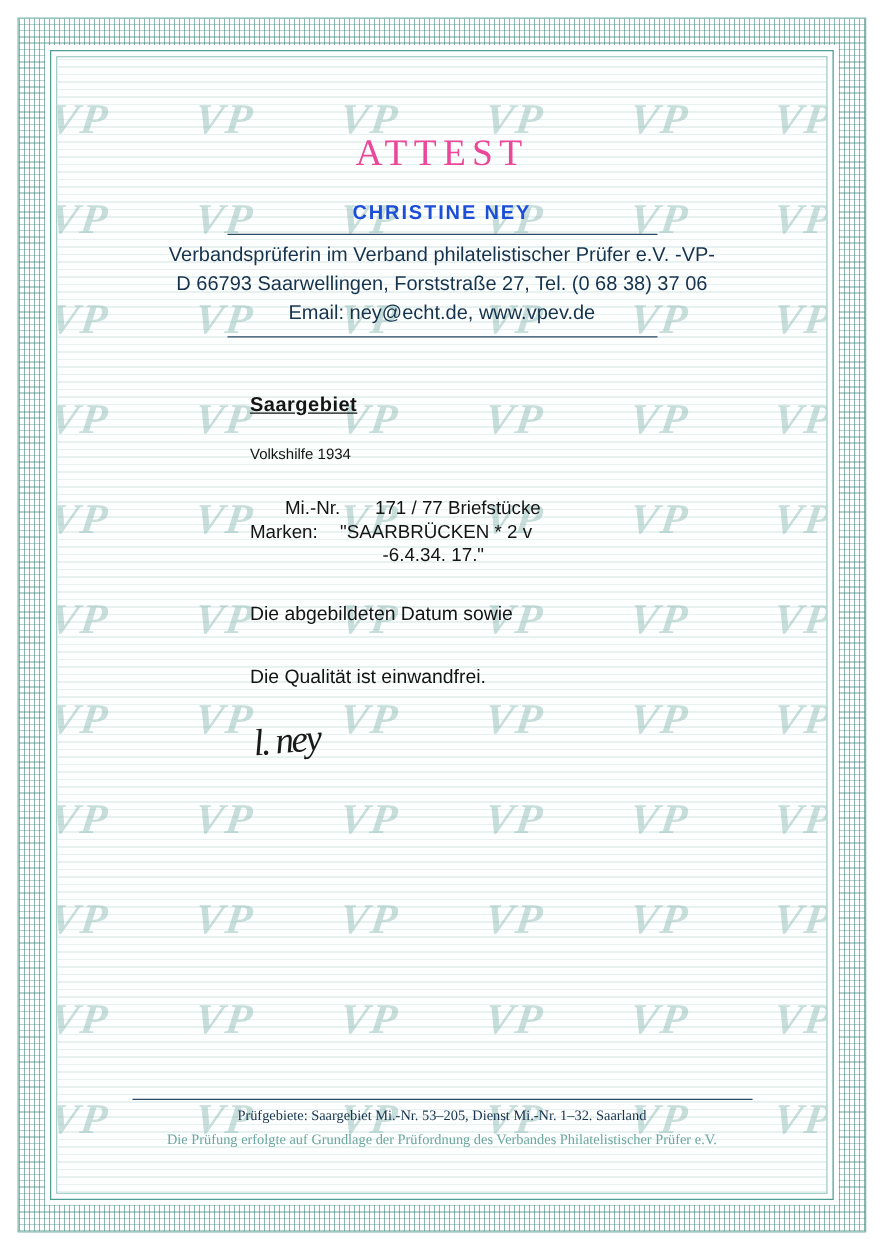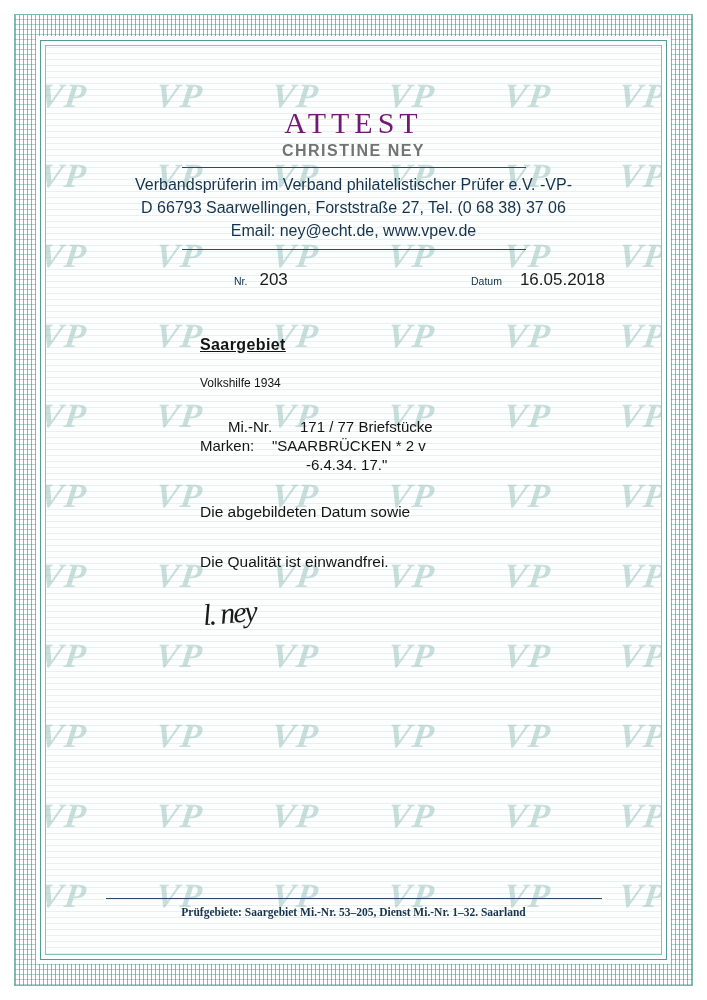--- a/index.html
+++ b/index.html
@@ -115,31 +115,31 @@
     top: 44px;
     right: 44px;
     bottom: 44px;
   }
 
   .title {
     text-align: center;
     font-family: "Liberation Serif", serif;
     font-size: 30px;
     letter-spacing: 5px;
-    color: #701a75;
+    color: #ec4899;
     margin-top: 48px;
   }
   .examiner {
     text-align: center;
     font-family: "Liberation Sans", sans-serif;
     font-weight: bold;
     font-size: 16px;
     letter-spacing: 1.5px;
-    color: #737373;
-    margin-top: 2px;
+    color: #1d4ed8;
+    margin-top: 22px;
   }
   .hr-top {
     width: 344px;
     height: 1px;
     background: #2b4a63;
     margin: 7px auto 0 auto;
   }
   .addr {
     text-align: center;
     font-family: "Liberation Sans", sans-serif;
@@ -241,21 +241,21 @@
   }
   .footer-rule {
     width: 496px;
     height: 1px;
     background: #2b4a63;
     margin: 0 auto 7px auto;
   }
   .footer-line-1 {
     font-family: "Liberation Serif", serif;
     font-size: 11.5px;
-    font-weight: bold;
+    font-weight: normal;
     color: #16334d;
   }
   .footer-line-2 {
     font-family: "Liberation Serif", serif;
     font-size: 11.5px;
     color: #6ba79f;
     margin-top: 7px;
   }
 </style>
 </head>
@@ -369,27 +369,20 @@
     <div class="hr-top"></div>
 
     <div class="addr">
       <div>Verbandsprüferin im Verband philatelistischer Prüfer e.V. -VP-</div>
       <div>D 66793 Saarwellingen, Forststraße 27, Tel. (0 68 38) 37 06</div>
       <div>Email: ney@echt.de, www.vpev.de</div>
     </div>
 
     <div class="hr-bot"></div>
 
-    <div class="meta-row">
-      <span class="meta-label">Nr.</span>
-      <span class="meta-value">203</span>
-      <span class="meta-spacer"></span>
-      <span class="meta-label-2">Datum</span>
-      <span class="meta-value-2">16.05.2018</span>
-    </div>
 
     <div class="body-block">
       <div class="country">Saargebiet</div>
       <div class="issue">Volkshilfe 1934</div>
 
       <div class="mi-line">
         <span class="mi-label">Mi.-Nr.</span>
         <span>171 / 77  Briefstücke</span>
       </div>
 
@@ -404,16 +397,17 @@
       </div>
 
       <div class="quality">Die Qualität ist einwandfrei.</div>
 
       <div class="signature">l. ney</div>
     </div>
 
     <div class="footer">
       <div class="footer-rule"></div>
       <div class="footer-line-1">Prüfgebiete: Saargebiet Mi.-Nr. 53–205, Dienst Mi.-Nr. 1–32. Saarland</div>
+      <div class="footer-line-2">Die Prüfung erfolgte auf Grundlage der Prüfordnung des Verbandes Philatelistischer Prüfer e.V.</div>
     </div>
 
   </div>
 </div>
 
 </body></html>

